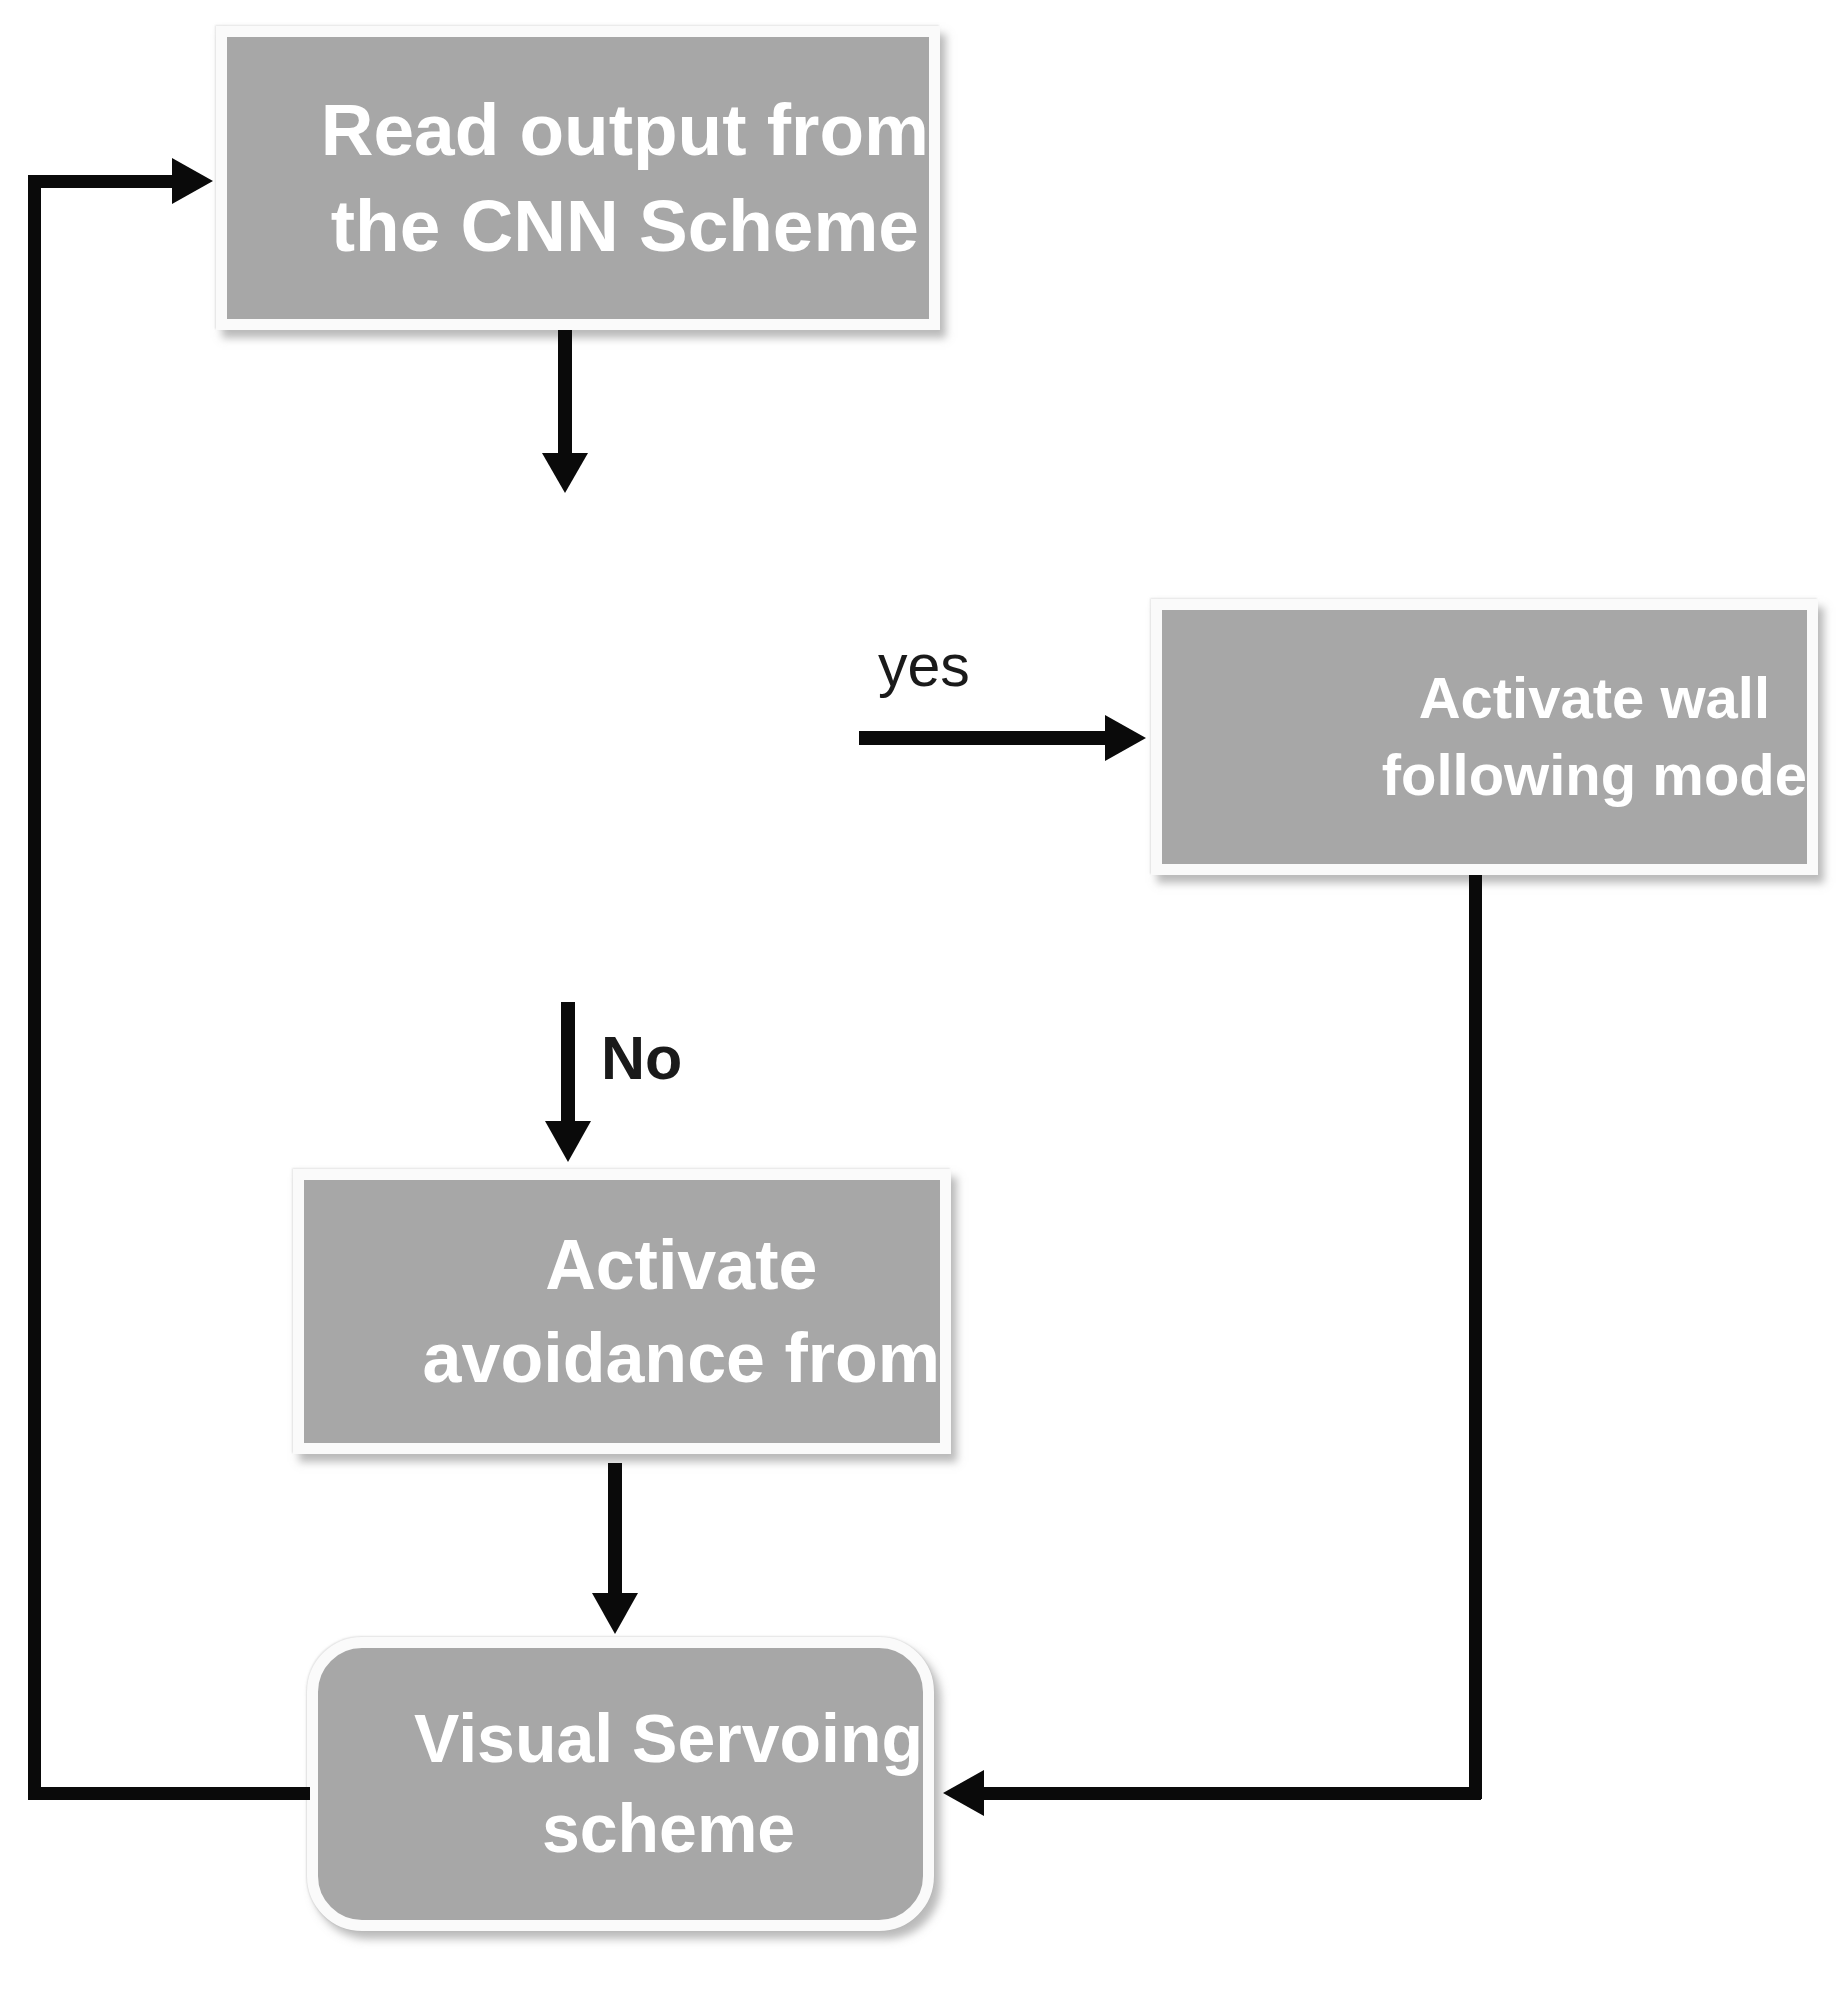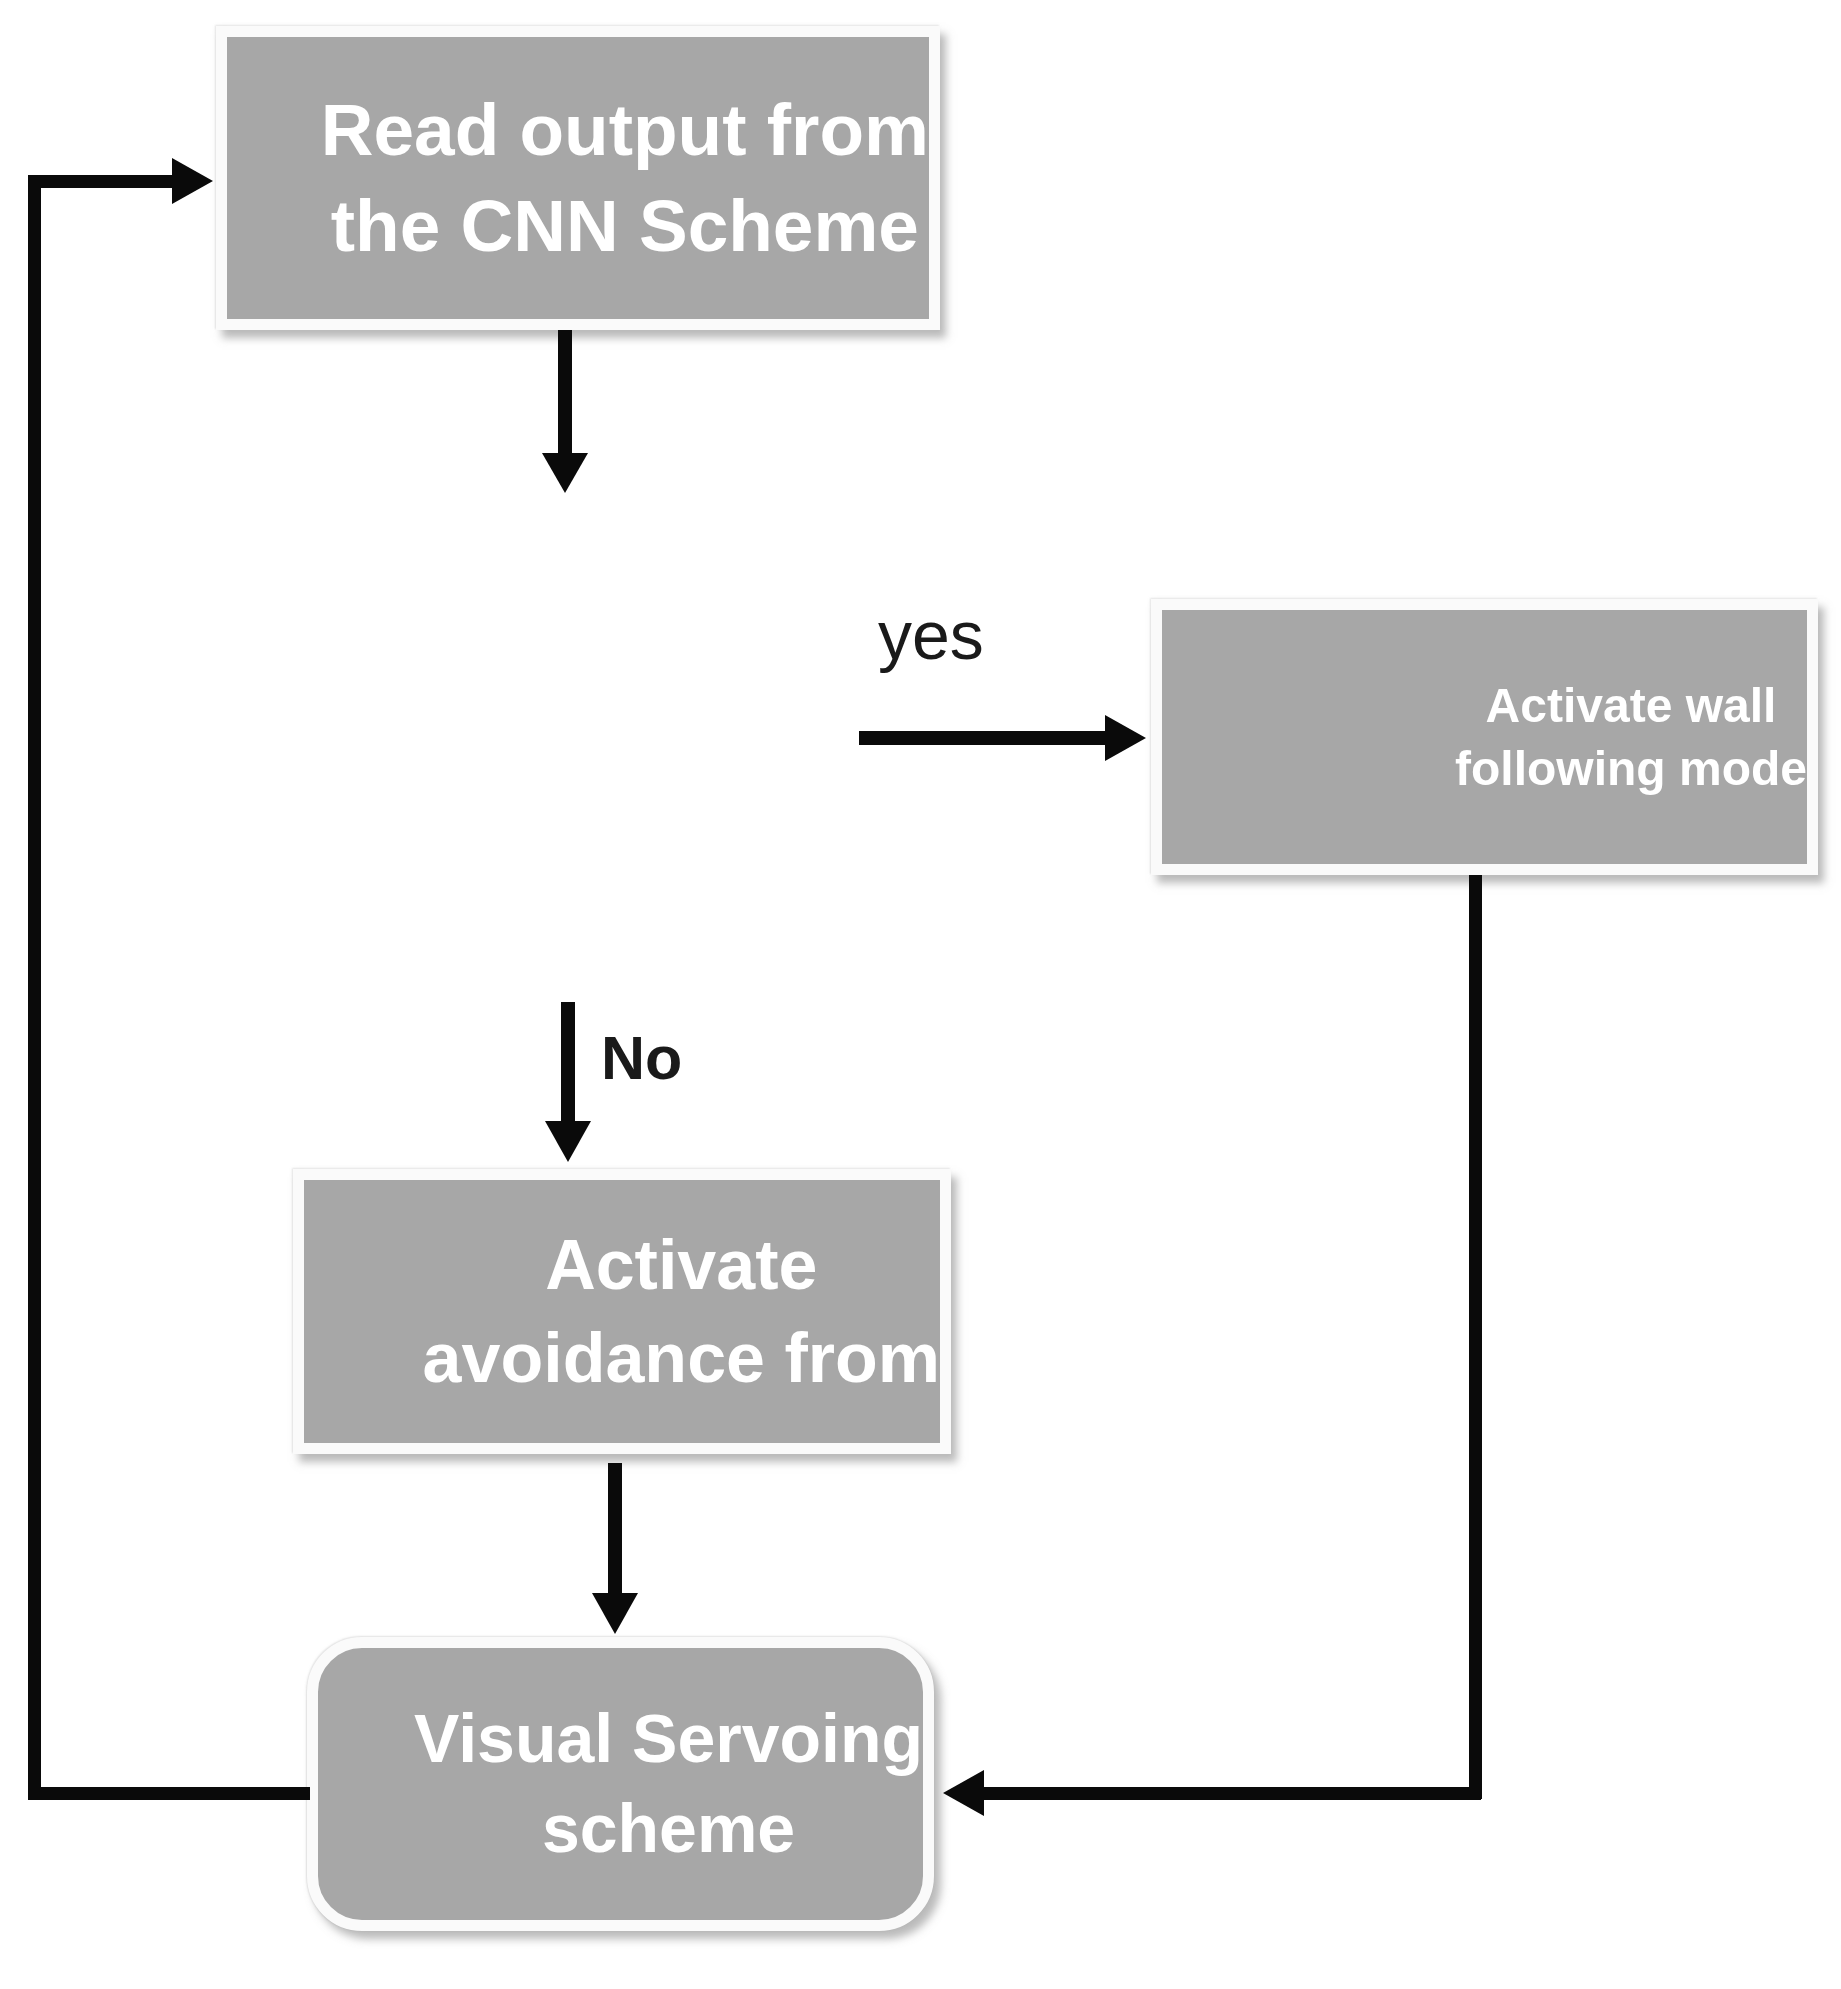--- a/index.html
+++ b/index.html
@@ -25,21 +25,21 @@
     font-weight:bold;
     text-align:center;
     white-space:pre-line;
     line-height:1.32;
   }
 
   #n-read  { left:216px; top:26px;  width:724px; height:304px; }
   #n-read .node-label { font-size:73px; }
 
   #n-wallfollow { left:1151px; top:599px; width:667px; height:276px; }
-  #n-wallfollow .node-label { font-size:48px;margin-left:22px; }
+  #n-wallfollow .node-label { font-size:58px;margin-left:22px; }
 
   #n-avoid { left:293px; top:1169px; width:658px; height:285px; }
   #n-avoid .node-label { font-size:70px; }
 
   #n-servo { left:307px; top:1637px; width:627px; height:294px; border-radius:55px; }
   #n-servo .node-label { font-size:68px; }
 
   
   #n-decision {
     position:absolute; left:297px; top:487px; width:552px; height:508px;
@@ -101,21 +101,21 @@
   #e6-head { left:172px; top:158px;
              border-top:23px solid transparent; border-bottom:23px solid transparent;
              border-left:41px solid #0a0a0a; }
 
   
   .edge-label {
     position:absolute;
     color:#1a1a1a;
     font-weight:400;
   }
-  #lbl-yes { left:878px; top:596px; font-size:68px; }
+  #lbl-yes { left:878px; top:632px; font-size:59px; }
   #lbl-no  { left:601px; top:1023px; font-size:61px;font-weight:bold; }
 </style>
 </head>
 <body>
 
 <div id="canvas">
 
   <div class="pbox" id="n-read">
     <span class="node-label">Read output from
 the CNN Scheme</span>

